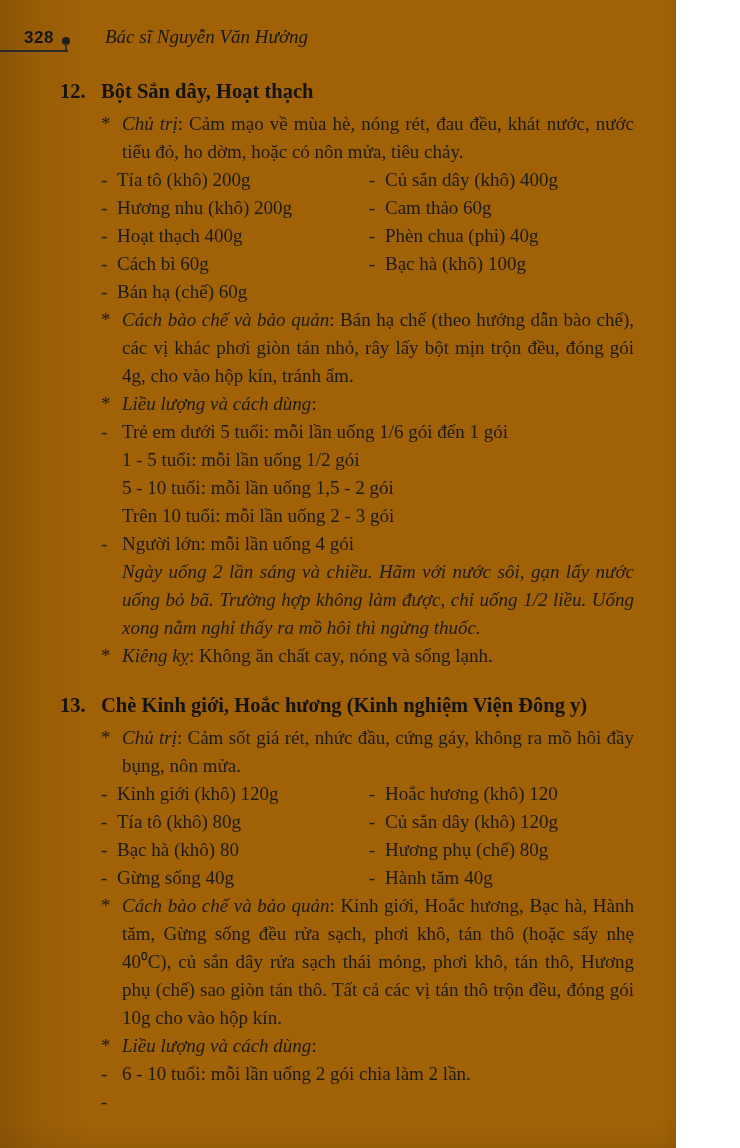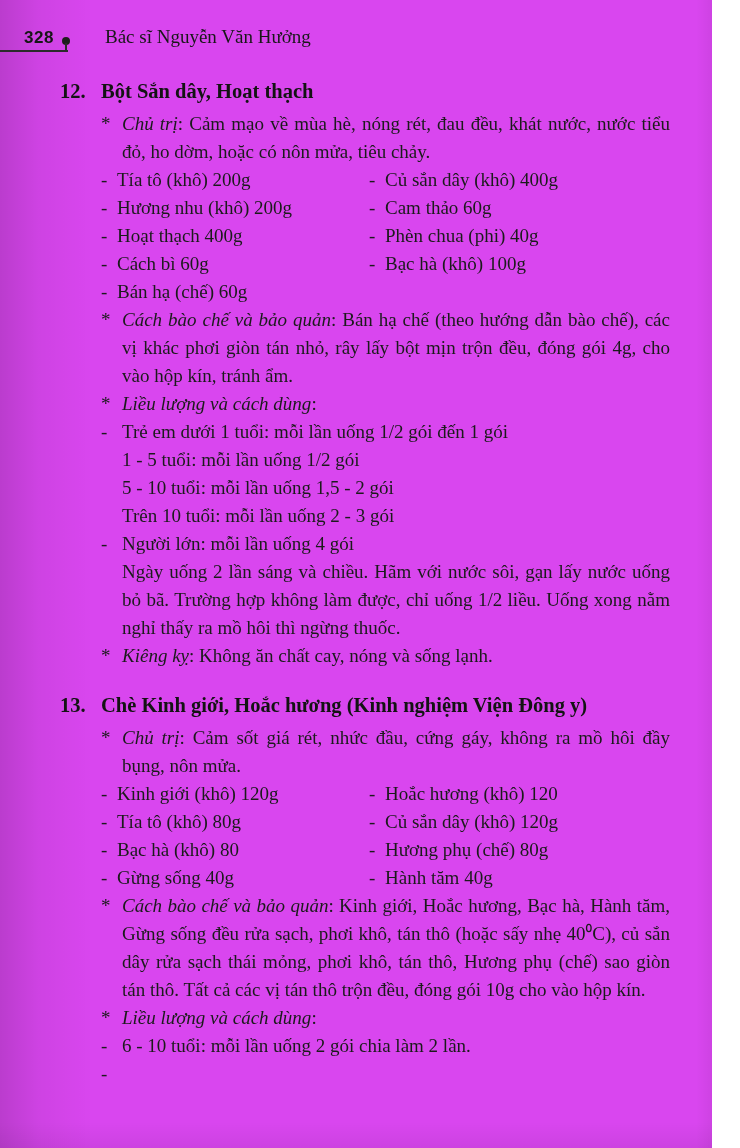--- a/index.html
+++ b/index.html
@@ -1,40 +1,39 @@
 <!DOCTYPE html>
 <html><head>
 <meta charset="utf-8">
 <style>
   html,body{margin:0;padding:0;}
   body{width:740px;height:1148px;background:#ffffff;}
   .page{
     position:relative;width:676px;height:1148px;overflow:hidden;
-    background:#d946ef;color:#1b1b1b;
+    background:#a16207;color:#1b1b1b;
     font-family:"Liberation Serif", serif;
-    padding-left:36px;
     -webkit-font-smoothing:antialiased;
   }
   .page *{box-sizing:border-box;}
   
   .edge-left{position:absolute;top:0;bottom:0;left:0;width:92px;
     background:linear-gradient(to right, rgba(0,0,0,.14), rgba(0,0,0,.05) 42%, rgba(0,0,0,0) 100%);pointer-events:none;}
   .edge-right{position:absolute;top:0;bottom:0;right:0;width:16px;
     background:linear-gradient(to left, rgba(0,0,0,.05), rgba(0,0,0,0));pointer-events:none;}
   .edge-bottom{position:absolute;left:0;right:0;bottom:0;height:26px;
     background:linear-gradient(to bottom, rgba(0,0,0,0), rgba(0,0,0,.06));pointer-events:none;}
 
   
   .hdr{position:absolute;top:24px;left:0;right:42px;height:36px;}
   .pagenum{position:absolute;left:24px;top:4px;
     font-family:"Liberation Sans", sans-serif;font-weight:bold;font-size:17px;letter-spacing:.5px;color:#161616;}
   .hdr-dot{position:absolute;left:62px;top:13px;width:8px;height:8px;border-radius:50%;background:#1d1d1d;}
   .hdr-rule-h{position:absolute;left:0;top:26px;width:68px;height:2px;background:#2b2b2b;}
   .hdr-rule-v{position:absolute;left:65px;top:19px;width:2px;height:9px;background:#2b2b2b;}
-  .running-title{position:absolute;left:105px;top:2px;font-size:19px;font-weight:500;color:#181818;}
+  .running-title{position:absolute;left:105px;top:2px;font-size:19px;font-weight:500;color:#181818;font-style:italic;}
 
   
   .content{position:absolute;top:78px;left:60px;right:42px;}
   .rtitle{display:flex;margin:0 0 6px 0;font-size:20.5px;font-weight:bold;line-height:26px;color:#131313;}
   .rtitle .rnum{flex:0 0 41px;font-family:Liberation Serif, serif;}
   .rtitle.second{margin-top:22px;}
 
   .para{position:relative;margin:0 0 0 41px;padding-left:21px;
     font-size:19px;line-height:28px;text-align:justify;color:#1b1b1b;}
   .para .mk{position:absolute;left:0;top:0;}
@@ -42,21 +41,21 @@
   .para.plain{text-align:left;}
 
   .ingrid{margin-left:41px;font-size:19px;line-height:28px;}
   .irow{display:flex;}
   .icell{position:relative;flex:0 0 268px;padding-left:16px;white-space:nowrap;}
   .icell.rightcol{flex:1 1 auto;}
   .icell .mk2{position:absolute;left:0;top:0;}
 
   .dline{position:relative;margin:0 0 0 41px;padding-left:21px;font-size:19px;line-height:28px;text-align:left;}
   .dline .mk{position:absolute;left:0;top:0;}
-  .dline.wrap{text-align:justify;}
+  .dline.wrap{text-align:justify;font-style:italic;}
 </style>
 </head>
 <body>
 
 <div class="page">
   <div class="edge-left"></div>
   <div class="edge-right"></div>
   <div class="edge-bottom"></div>
 
   <div class="hdr">
@@ -101,21 +100,21 @@
     </div>
 
     <p class="para">
       <span class="mk">*</span><em>Cách bào chế và bảo quản</em><span>: Bán hạ chế (theo hướng dẫn bào chế), các vị khác phơi giòn tán nhỏ, rây lấy bột mịn trộn đều, đóng gói 4g, cho vào hộp kín, tránh ẩm.</span>
     </p>
 
     <p class="para plain">
       <span class="mk">*</span><em>Liều lượng và cách dùng</em><span>:</span>
     </p>
 
-    <p class="dline"><span class="mk">-</span><span>Trẻ em dưới 1 tuổi: mỗi lần uống 1/2 gói đến 1 gói</span></p>
+    <p class="dline"><span class="mk">-</span><span>Trẻ em dưới 5 tuổi: mỗi lần uống 1/6 gói đến 1 gói</span></p>
     <p class="dline"><span>1 - 5 tuổi: mỗi lần uống 1/2 gói</span></p>
     <p class="dline"><span>5 - 10 tuổi: mỗi lần uống 1,5 - 2 gói</span></p>
     <p class="dline"><span>Trên 10 tuổi: mỗi lần uống 2 - 3 gói</span></p>
     <p class="dline"><span class="mk">-</span><span>Người lớn: mỗi lần uống 4 gói</span></p>
     <p class="dline wrap"><span>Ngày uống 2 lần sáng và chiều. Hãm với nước sôi, gạn lấy nước uống bỏ bã. Trường hợp không làm được, chỉ uống 1/2 liều. Uống xong nằm nghỉ thấy ra mồ hôi thì ngừng thuốc.</span></p>
 
     <p class="para">
       <span class="mk">*</span><em>Kiêng kỵ</em><span>: Không ăn chất cay, nóng và sống lạnh.</span>
     </p>
 

